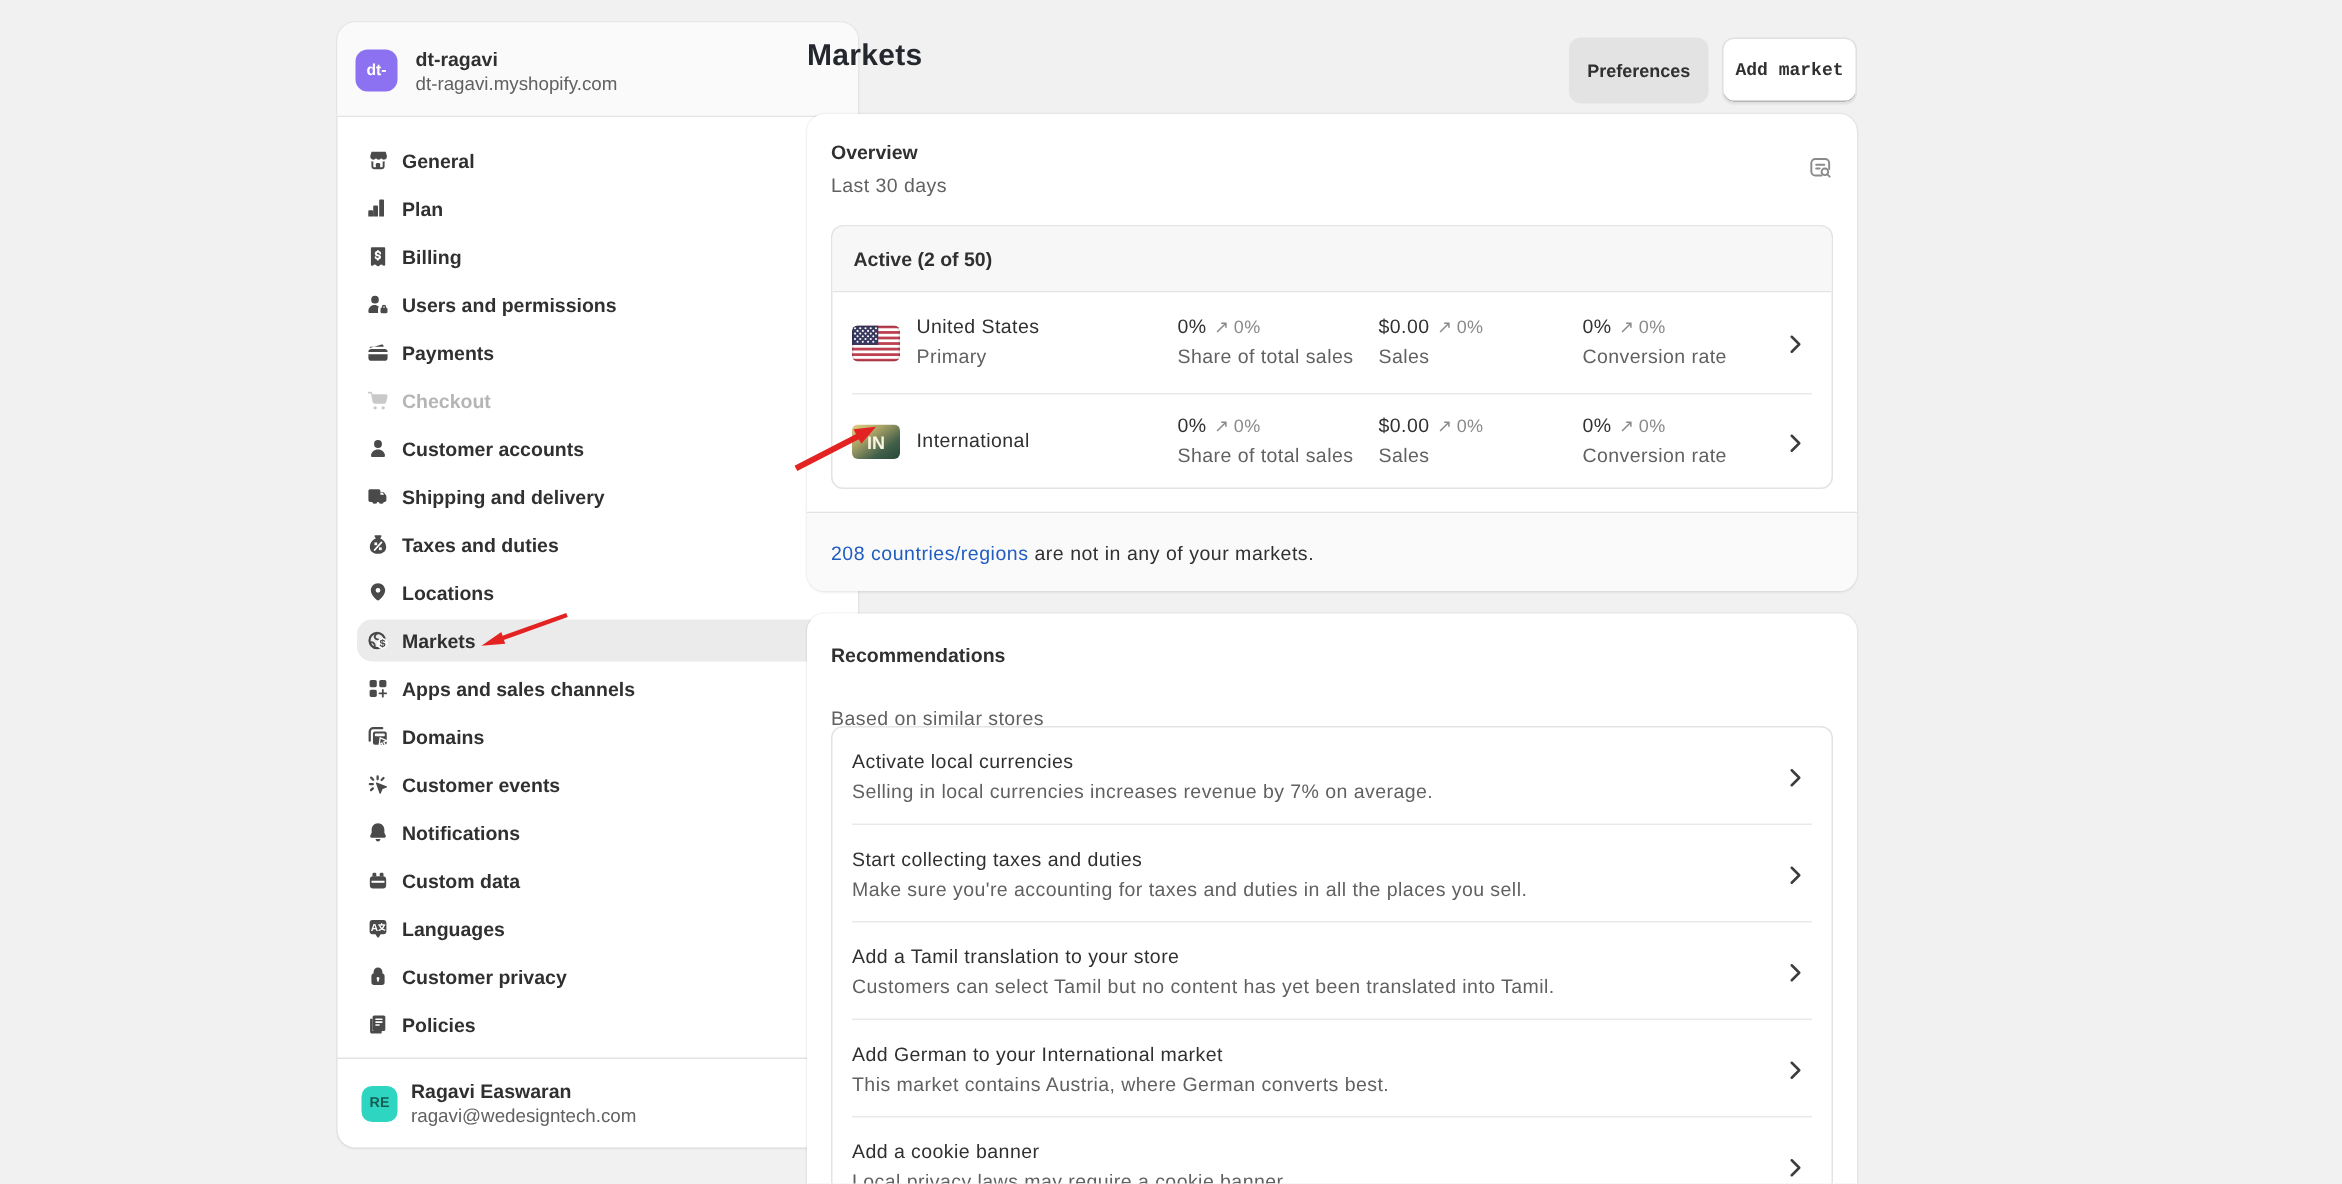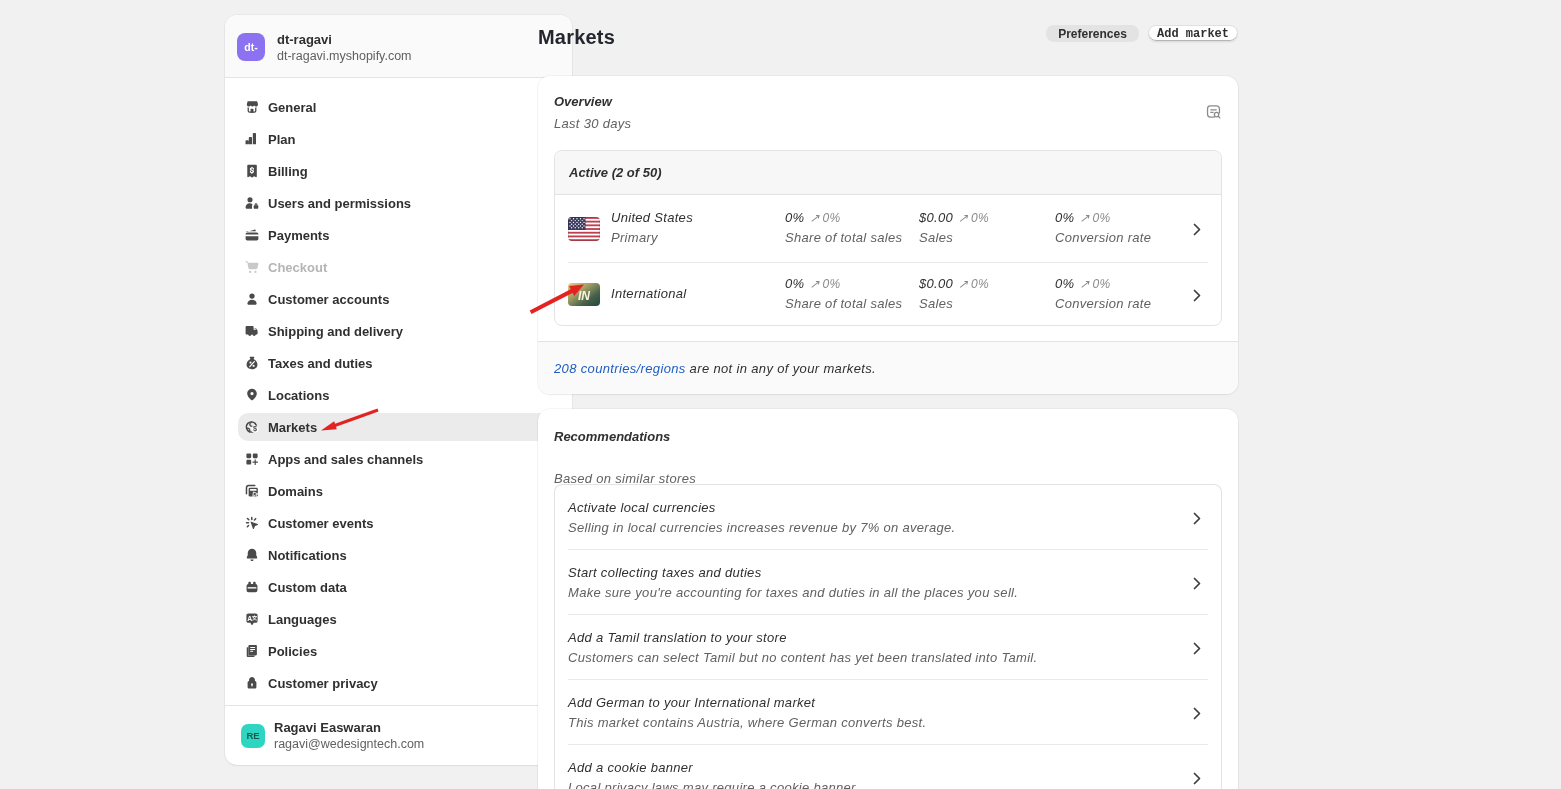--- a/index.html
+++ b/index.html
@@ -59,35 +59,34 @@
 #sb-foot .txt { margin-left:9px; }
 #sb-foot .t1 { font-size:13px; font-weight:bold; color:#303030; line-height:17px; }
 #sb-foot .t2 { font-size:12.5px; color:#616161; line-height:16px; }
 
 
 #pg-title {
   position:absolute; left:538px; top:26px;
   font-size:20px; font-weight:bold; color:#24282e; letter-spacing:0.2px;
 }
 .btn {
-  position:absolute; top:25px; height:17px; border-radius:8px;
+  position:absolute; top:25px; height:44px; border-radius:8px;
   font-size:12px; font-weight:bold; color:#303030;
   display:flex; align-items:center; justify-content:center;
 }
 #btn-pref { left:1046px; width:93px; background:#e3e3e3; }
 #btn-add {
   left:1148px; width:90px; background:#fff;
   border:1px solid #e0e0e0; box-shadow:inset 0 -1px 0 #b5b5b5, 0 1px 1px rgba(0,0,0,0.04);font-family:Liberation Mono, monospace;
 }
 
 
 .card {
   position:absolute; left:538px; width:700px; background:#fff; border-radius:12px;
   box-shadow:0 0 0 1px rgba(0,0,0,0.035), 0 1px 2px rgba(0,0,0,0.05);
-  font-style:italic;
 }
 #card-overview { top:76px; height:318px; }
 #card-reco { top:409px; height:420px; }
 .card .h1 { position:absolute; left:16px; font-size:13px; font-weight:bold; color:#303030; }
 .card .h2 { position:absolute; left:16px; font-size:13px; color:#616161; letter-spacing:0.3px; }
 
 #card-overview .h1 { top:18px; }
 #card-overview .h2 { top:40px; }
 #rep-icon { position:absolute; left:667px; top:27px; }
 
@@ -210,27 +209,27 @@
           <path class="ic" d="M5.4 4.6c0-.6.5-1.1 1.1-1.1h1c.6 0 1.1.5 1.1 1.1v2H5.4v-2zM11.4 4.6c0-.6.5-1.1 1.1-1.1h1c.6 0 1.1.5 1.1 1.1v2h-3.2v-2z"></path>
           <path class="ic" d="M3.2 8.9c0-1.4 1.1-2.5 2.5-2.5h8.6c1.4 0 2.5 1.1 2.5 2.5v5.2c0 1.4-1.1 2.5-2.5 2.5H5.7c-1.4 0-2.5-1.1-2.5-2.5V8.9z"></path>
           <rect x="4.6" y="10.2" width="10.8" height="1.7" fill="#fff"></rect>
         </svg>Custom data</div>
     <div class="nav-item"><svg viewBox="0 0 20 20">
           <path class="ic" d="M5.3 3h9.4C16 3 17 4 17 5.3v7.2c0 1.3-1 2.3-2.3 2.3h-2.5l-1.5 2.4c-.3.5-1 .5-1.3 0l-1.5-2.4H5.3C4 14.8 3 13.8 3 12.5V5.3C3 4 4 3 5.3 3z"></path>
           <text x="7" y="12.2" text-anchor="middle" font-size="8.5" font-weight="bold" fill="#fff" font-family="Liberation Sans">A</text>
           <path d="M10.6 7h5M13.1 6v1.2M15.1 7.2c-.4 1.9-2.1 3.6-4.3 4.3M11.5 7.8c.6 1.8 2.3 3.2 4.1 3.6" fill="none" stroke="#fff" stroke-width="1.1" stroke-linecap="round"></path>
         </svg>Languages</div>
     <div class="nav-item"><svg viewBox="0 0 20 20">
+          <path class="ic" d="M10 2.5c-2 0-3.7 1.7-3.7 3.7v1.2c-1 .1-1.8 1-1.8 2.1v5.4c0 1.2 1 2.1 2.1 2.1h6.8c1.2 0 2.1-1 2.1-2.1V9.5c0-1.1-.8-2-1.8-2.1V6.2c0-2-1.7-3.7-3.7-3.7zm2.2 4.9V6.2a2.2 2.2 0 0 0-4.4 0v1.2h4.4zm-2.2 3a1.2 1.2 0 0 1 .75 2.15v1.05a.75.75 0 0 1-1.5 0v-1.05A1.2 1.2 0 0 1 10 10.4z"></path>
+        </svg>Customer privacy</div>
+    <div class="nav-item"><svg viewBox="0 0 20 20">
           <path class="ic" d="M6.8 2.4h8c.7 0 1.3.6 1.3 1.3v10.5c0 .7-.6 1.3-1.3 1.3h-8c-.7 0-1.3-.6-1.3-1.3V3.7c0-.7.6-1.3 1.3-1.3z"></path>
           <path d="M8.3 5.6h5M8.3 8h5M8.3 10.4h2.6" stroke="#fff" stroke-width="1.3" stroke-linecap="round"></path>
           <path class="ic" d="M4 5.2c.2 0 1.5.1 1.5.1v10.2h7.6s.1 1.2-.1 1.6c-.2.4-.5.5-.9.5H5.3C4.1 17.6 3.4 17 3.4 15.8V6.2c0-.6.1-1 .6-1z"></path>
         </svg>Policies</div>
-    <div class="nav-item"><svg viewBox="0 0 20 20">
-          <path class="ic" d="M10 2.5c-2 0-3.7 1.7-3.7 3.7v1.2c-1 .1-1.8 1-1.8 2.1v5.4c0 1.2 1 2.1 2.1 2.1h6.8c1.2 0 2.1-1 2.1-2.1V9.5c0-1.1-.8-2-1.8-2.1V6.2c0-2-1.7-3.7-3.7-3.7zm2.2 4.9V6.2a2.2 2.2 0 0 0-4.4 0v1.2h4.4zm-2.2 3a1.2 1.2 0 0 1 .75 2.15v1.05a.75.75 0 0 1-1.5 0v-1.05A1.2 1.2 0 0 1 10 10.4z"></path>
-        </svg>Customer privacy</div>
   </div>
   <div id="sb-foot">
     <div class="av">RE</div>
     <div class="txt">
       <div class="t1">Ragavi Easwaran</div>
       <div class="t2">ragavi@wedesigntech.com</div>
     </div>
   </div>
 </div>
 

